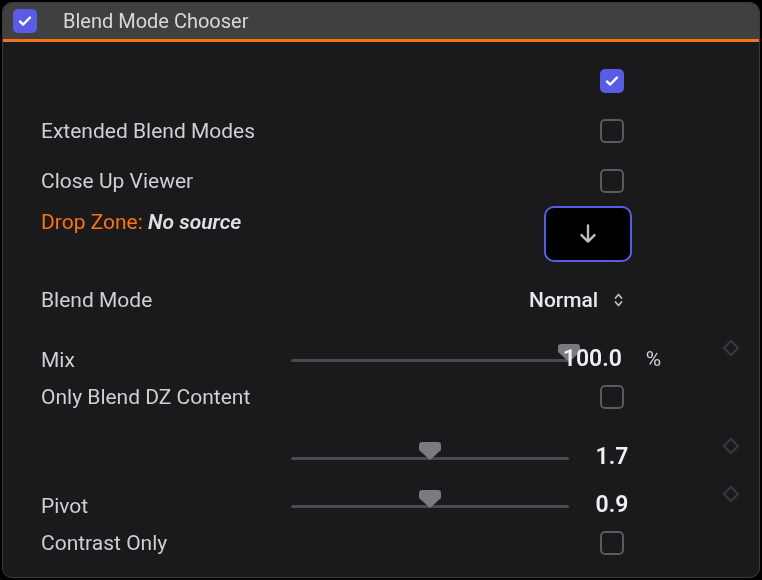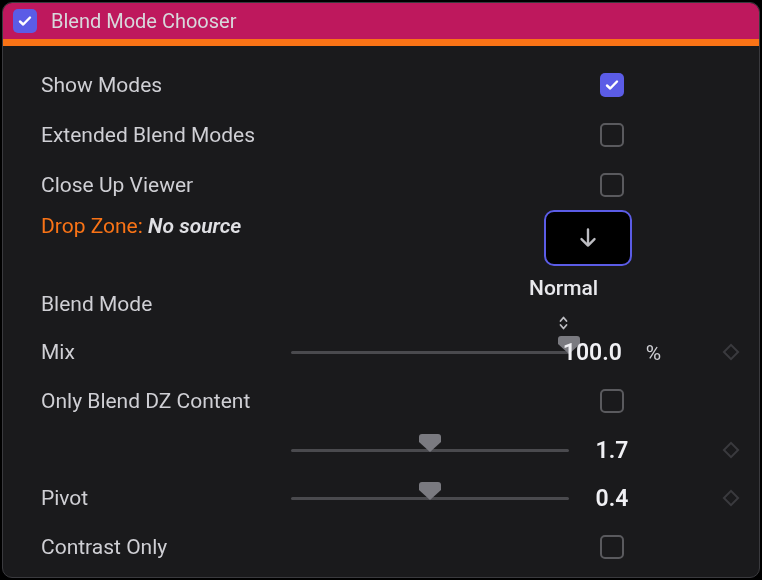--- a/index.html
+++ b/index.html
@@ -17,26 +17,26 @@
     .panel {
       width: 758px;
       height: 576px;
       background: #1a1a1c;
       border: 1px solid #3a3a3e;
       border-radius: 10px;
       margin: 2px;
       overflow: hidden;
     }
     .panel-header {
-      background: #be185d;
+      background: #404040;
       padding: 6px 10px;
       display: flex;
       align-items: center;
-      gap: 14px;
-      border-bottom: 7px solid #f97316;
+      gap: 26px;
+      border-bottom: 3px solid #f97316;
     }
     .panel-title {
       color: #d8d8dc;
       font-size: 20px;
       font-weight: 400;
     }
     .checkbox {
       width: 24px;
       height: 24px;
       border-radius: 5px;
@@ -113,34 +113,34 @@
     .blendmode-row {
       min-height: 48px;
     }
     .dropdown {
       position: absolute;
       left: 488px;
       display: flex;
       align-items: center;
       gap: 14px;
       cursor: pointer;
-      flex-direction: column;
     }
     .dropdown-value {
       color: #e8e8ec;
       font-size: 21px;
       font-weight: 500;
     }
     .dropdown-caret svg {
       width: 13px;
       height: 18px;
       display: block;
     }
     .slider-row {
       min-height: 48px;
+      align-items: flex-end;
     }
     .slider-track-wrap {
       position: absolute;
       left: 250px;
       width: 278px;
       height: 24px;
       display: flex;
       align-items: center;
       cursor: pointer;
     }
@@ -208,21 +208,20 @@
       <svg viewBox="0 0 16 16">
         <path d="M3 8.5 L6.2 11.5 L13 4.5" stroke="#fff" stroke-width="2.4" fill="none" stroke-linecap="round" stroke-linejoin="round"></path>
       </svg>
     </span>
     <span class="panel-title">Blend Mode Chooser</span>
   </div>
 
   <div class="panel-body">
 
     <div class="row">
-      <span class="row-label">Show Modes</span>
       <span class="row-check-area">
         <span class="checkbox checked">
           <svg viewBox="0 0 16 16">
             <path d="M3 8.5 L6.2 11.5 L13 4.5" stroke="#fff" stroke-width="2.4" fill="none" stroke-linecap="round" stroke-linejoin="round"></path>
           </svg>
         </span>
       </span>
     </div>
 
     <div class="row">
@@ -297,21 +296,21 @@
     </div>
 
     <div class="row slider-row">
       <span class="row-label">Pivot</span>
       <div class="slider-track-wrap">
         <div class="slider-track">
           <div class="slider-thumb" style="left:50%"></div>
         </div>
       </div>
       <div class="value-area">
-        <span class="value-num">0.4</span>
+        <span class="value-num">0.9</span>
       </div>
       <span class="diamond"></span>
     </div>
 
     <div class="row">
       <span class="row-label">Contrast Only</span>
       <span class="row-check-area">
         <span class="checkbox unchecked"></span>
       </span>
     </div>

